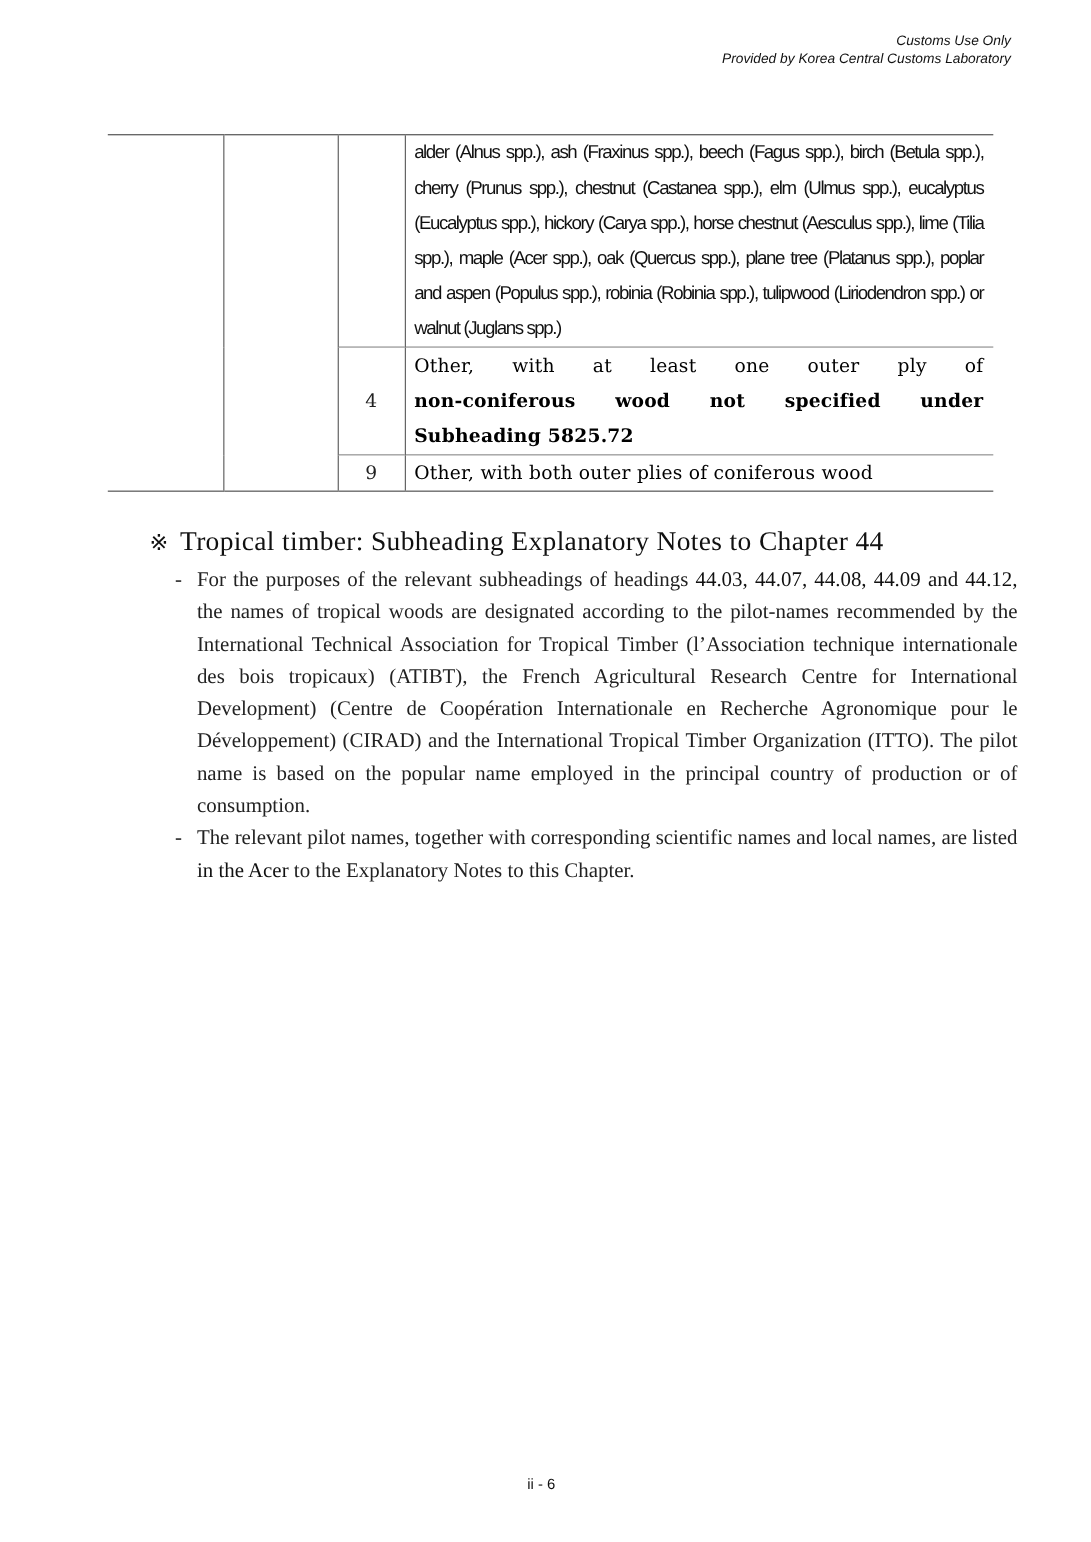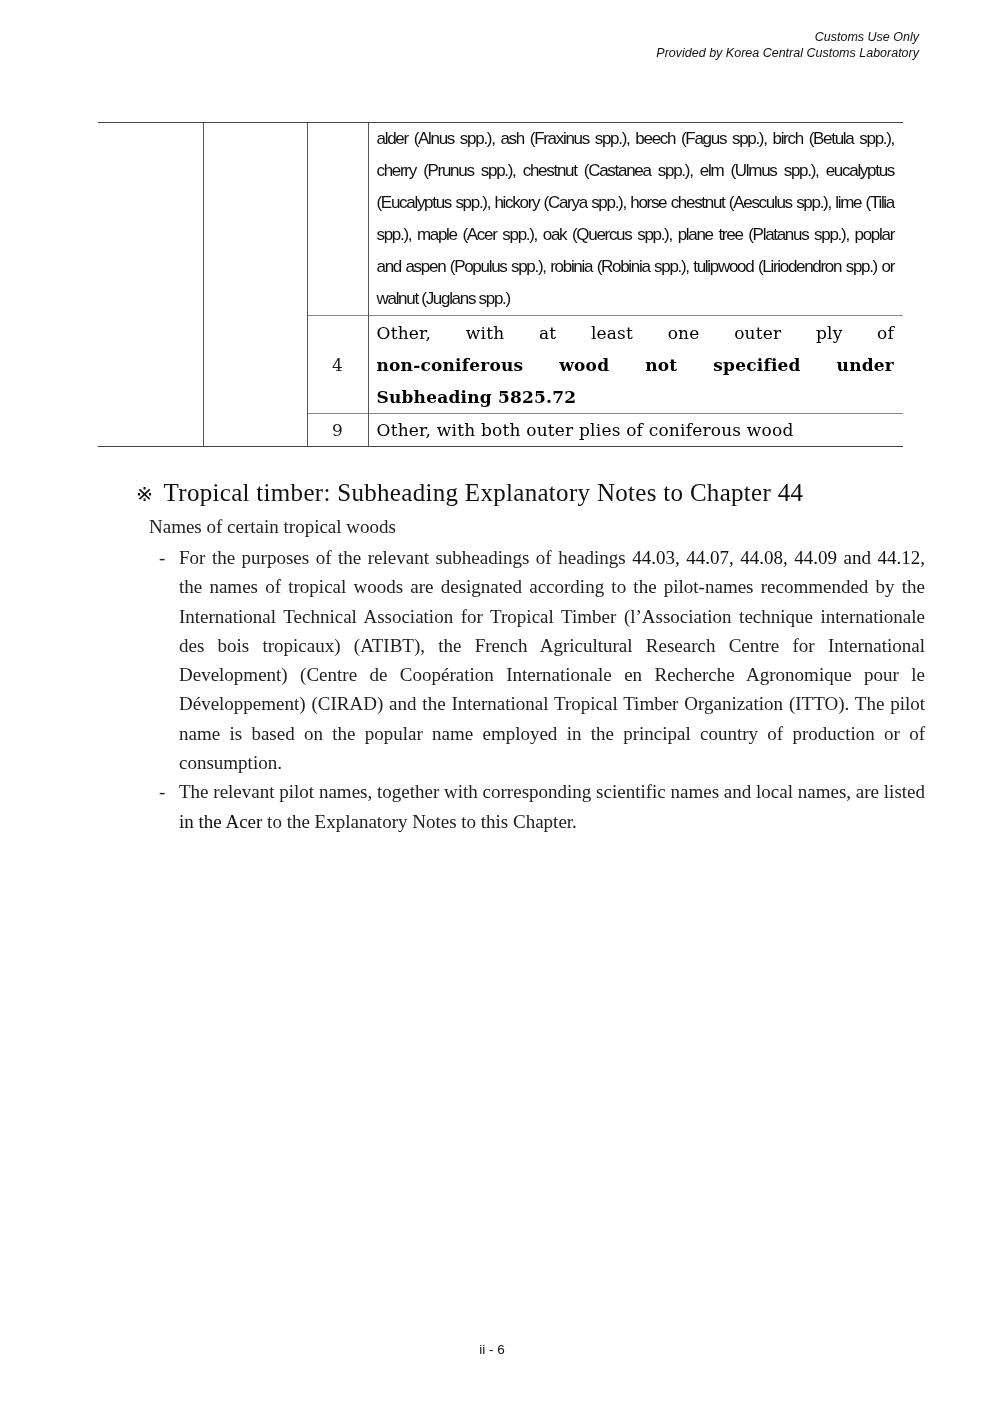--- a/index.html
+++ b/index.html
@@ -176,21 +176,20 @@
   </tr>
   <tr class="last" style="height:33px;">
     <td class="code">9</td>
     <td class="desc serif">Other, with both outer plies of coniferous wood</td>
   </tr>
 </tbody>
   </table>
 
 <div class="section">
   <h2 class="section-title"><span class="mark">※</span><span>Tropical timber: Subheading Explanatory Notes to Chapter 44</span></h2>
-  <div class="subtitle">Names of certain tropical woods</div>
   <ul class="bullets">
     <li class="bullet">
       <span class="dash">-</span><span>For the purposes of the relevant subheadings of headings </span><span class="b">44.03, 44.07, 44.08, 44.09 and 44.12,</span><span> the names of tropical woods are designated according to the pilot-names recommended by the International Technical Association for Tropical Timber (l’Association technique internationale des bois tropicaux) (ATIBT), the French Agricultural Research Centre for International Development) (Centre de Coopération Internationale en Recherche Agronomique pour le Développement) (CIRAD) and the International Tropical Timber Organization (ITTO). The pilot name is based on the popular name employed in the principal country of production or of consumption.</span>
     </li>
     <li class="bullet">
       <span class="dash">-</span><span>The relevant pilot names, together with corresponding scientific names and local names, are listed </span><span class="b">in the Acer</span><span> to the Explanatory Notes to this Chapter.</span>
     </li>
   </ul>
 </div>
 

